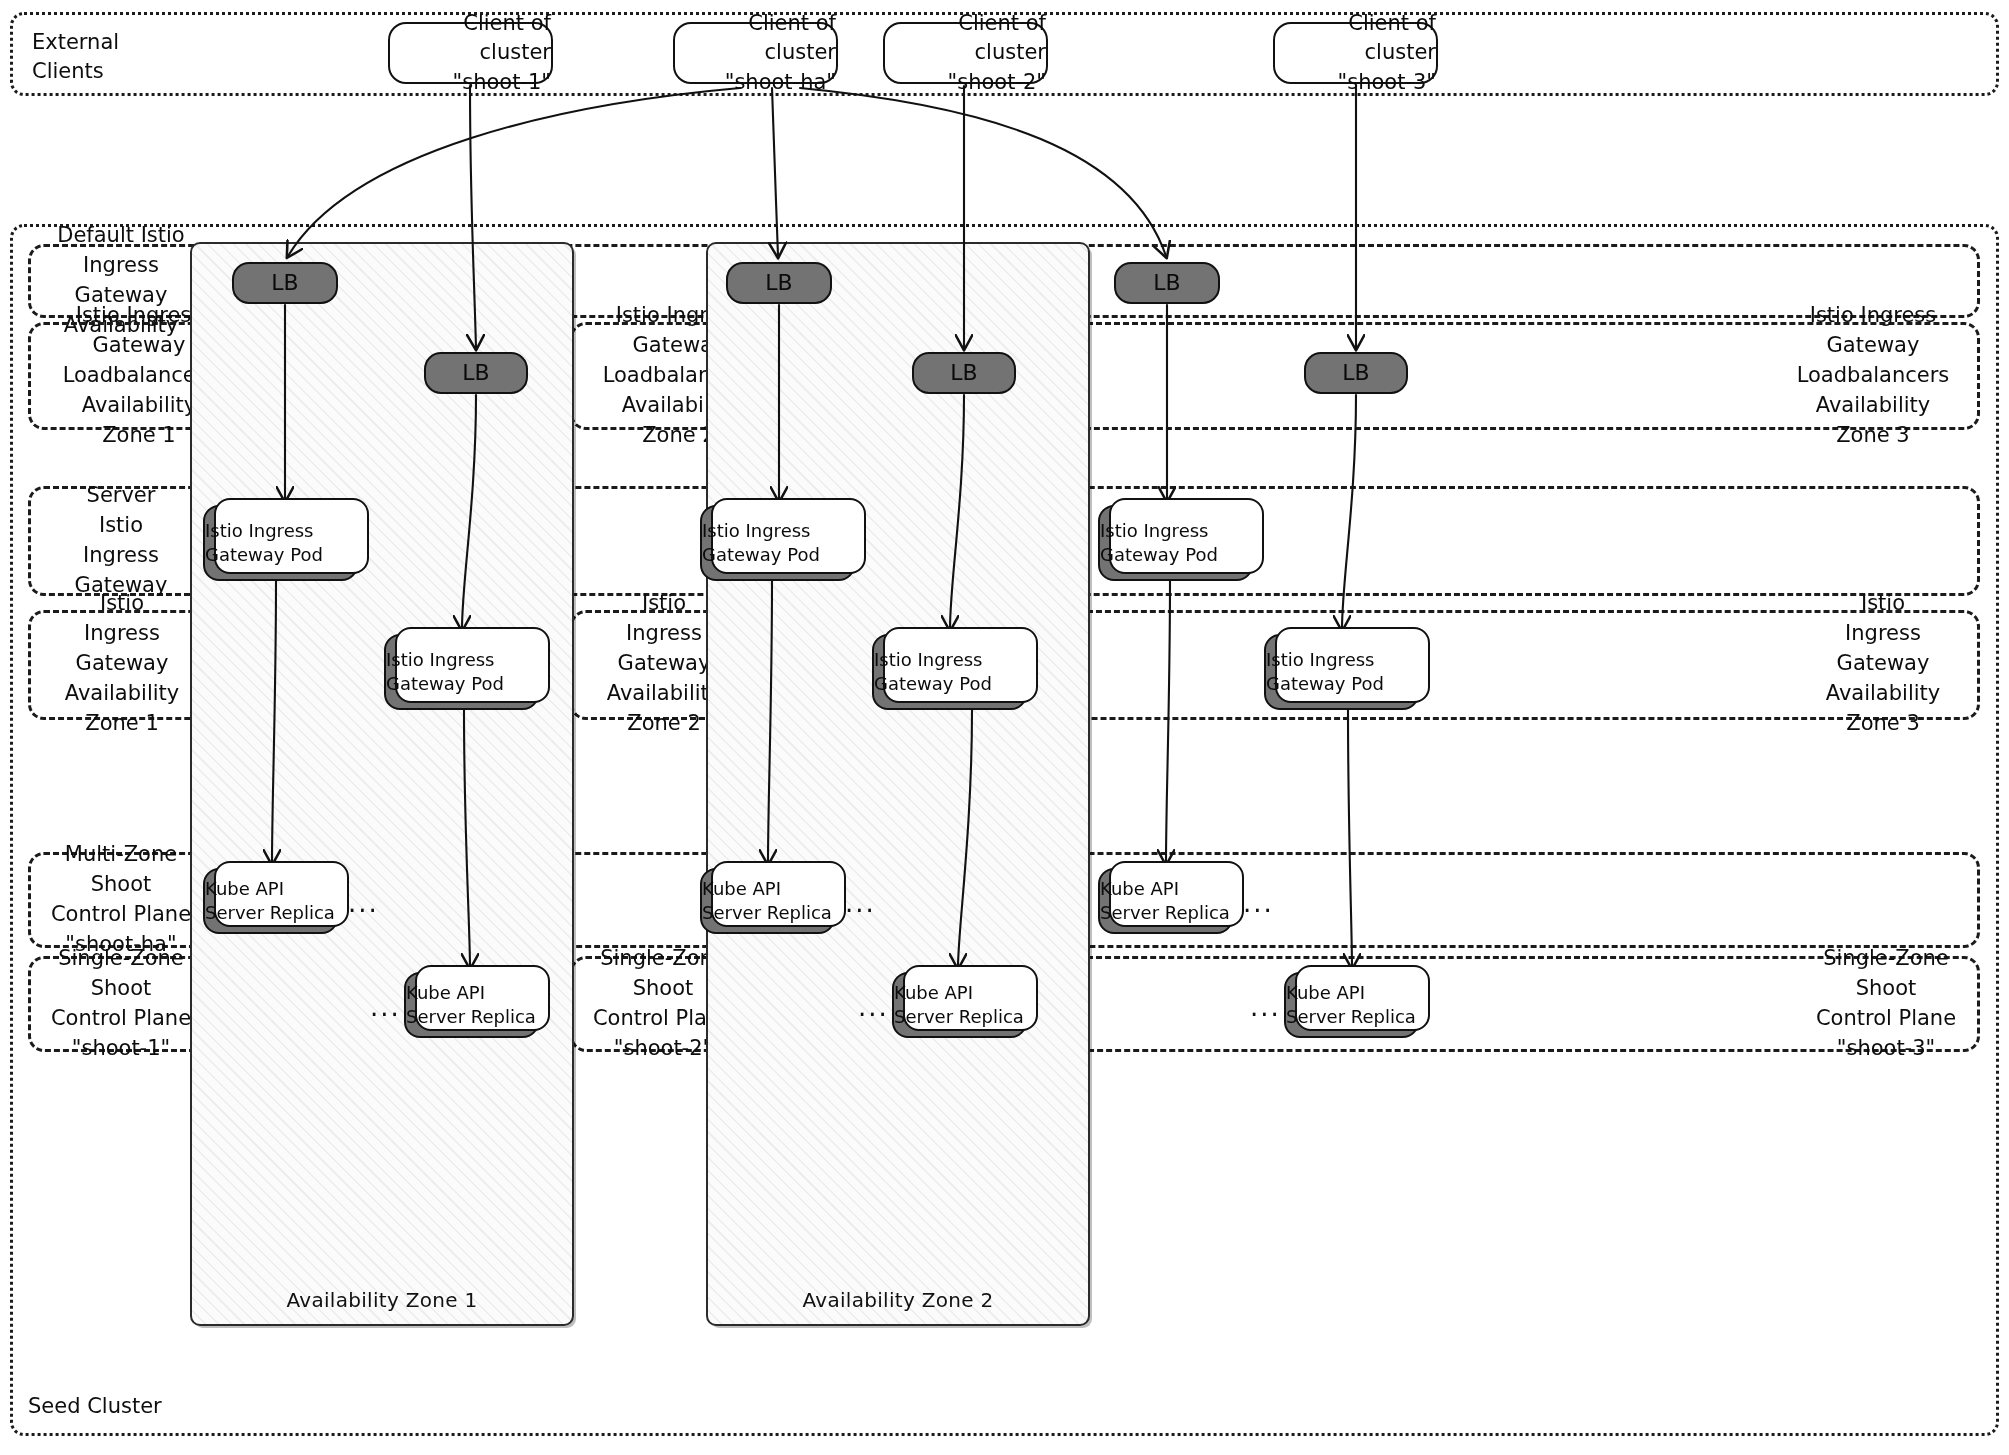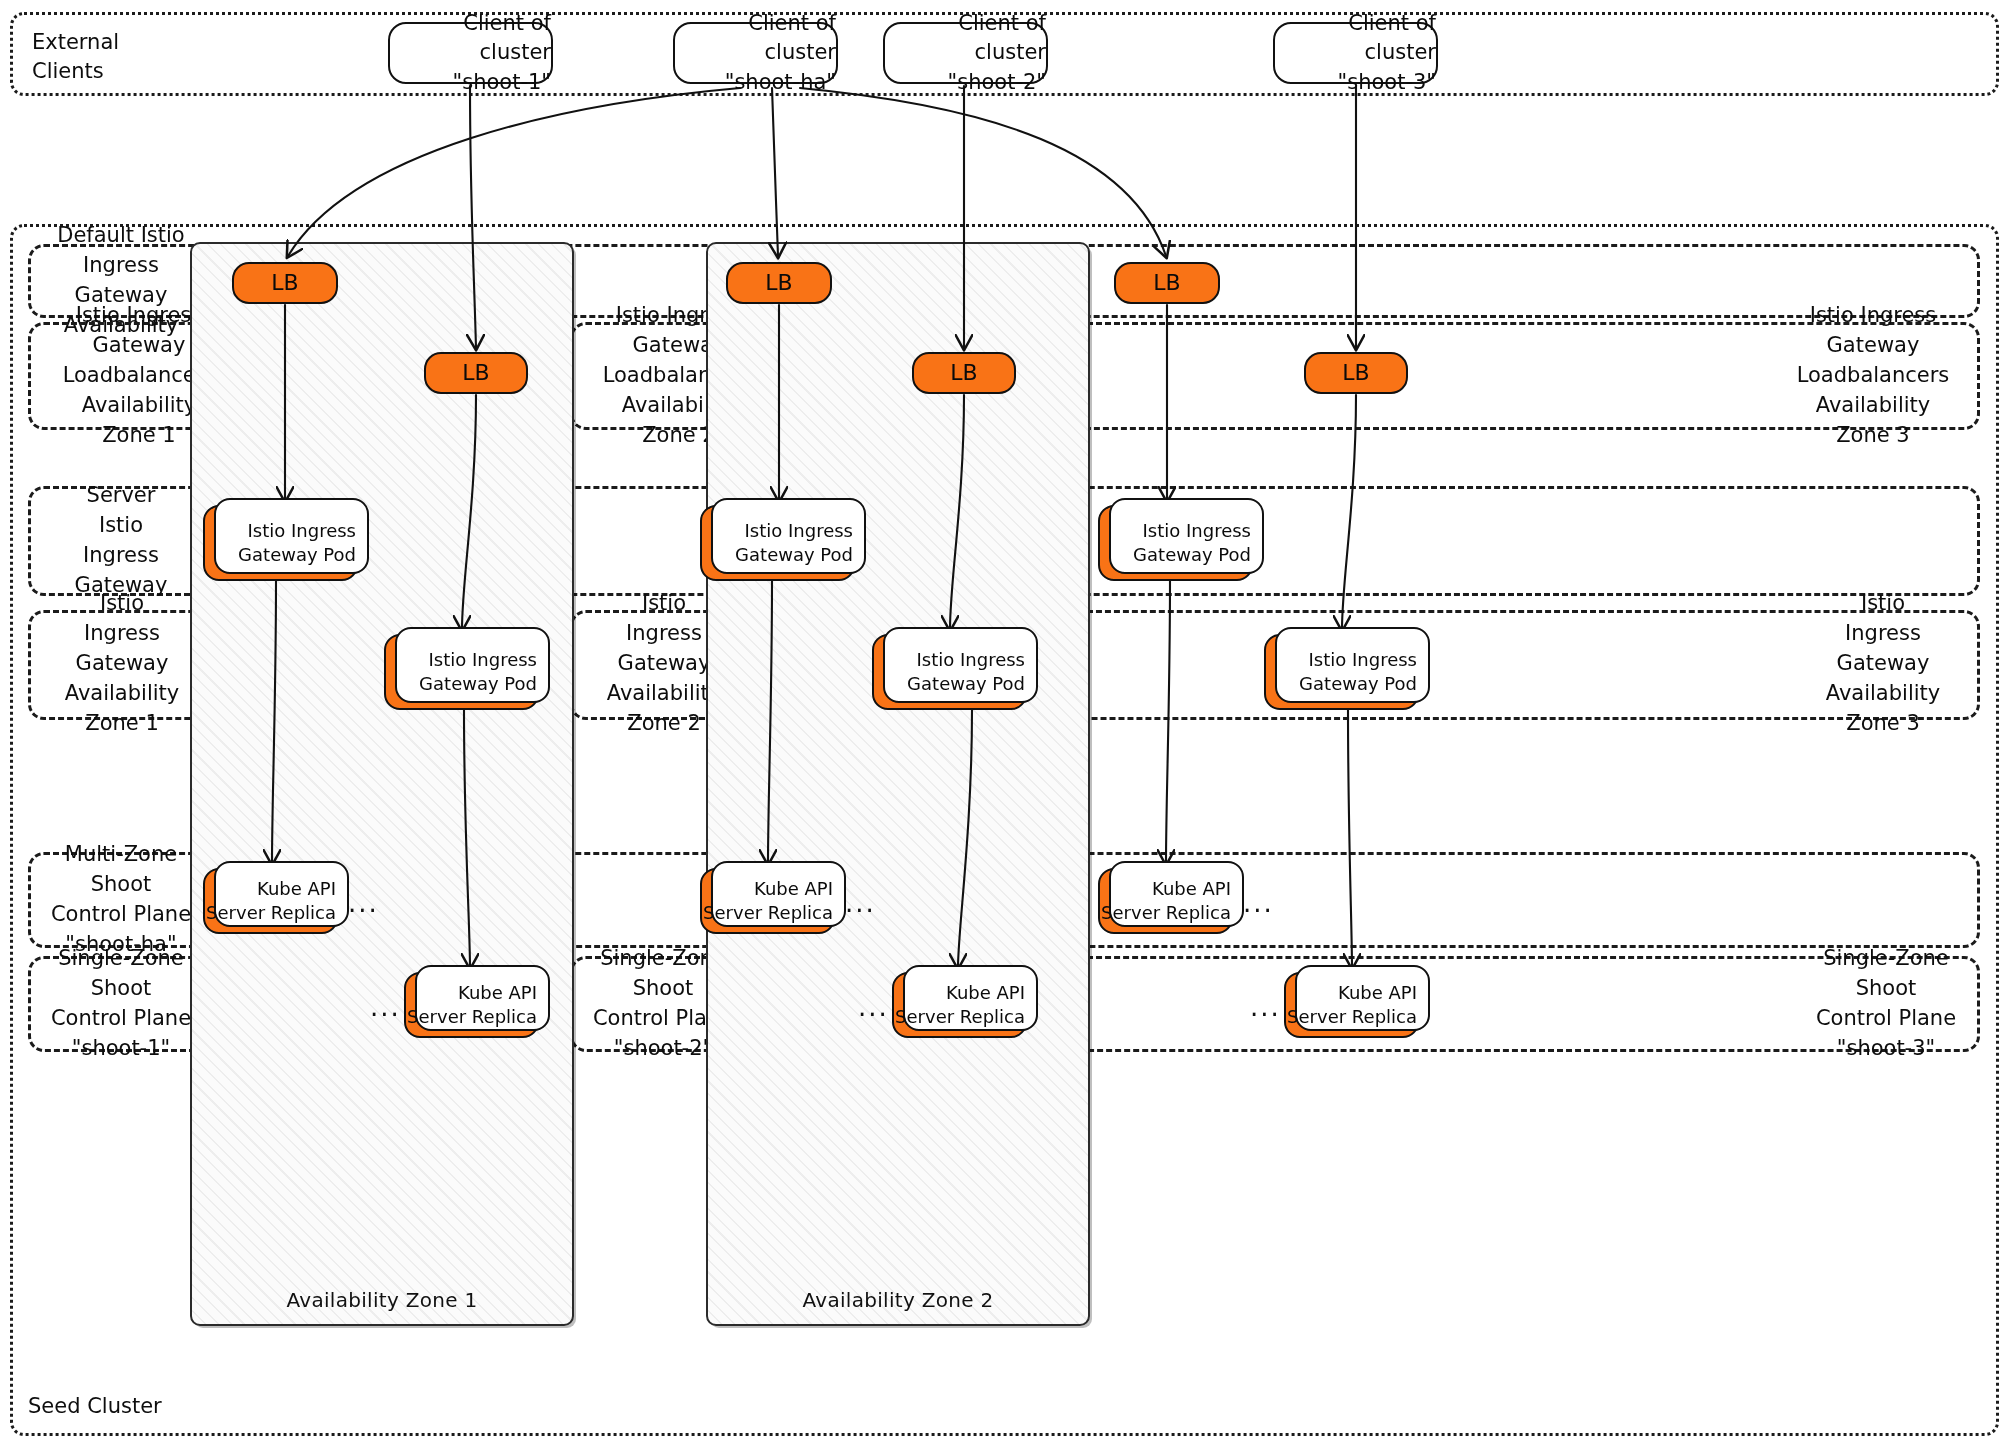--- a/index.html
+++ b/index.html
@@ -47,25 +47,25 @@
     display:flex;align-items:center;justify-content:center;
     text-align:center;
     font-size:21px;line-height:1.42;color:#0d0d0d;
     padding:6px 8px;box-sizing:border-box;
     white-space:pre-line;
   }
 
   
   .node{
     position:absolute;box-sizing:border-box;
-    background:#f97316;
+    background:#737373;
     border:2.6px solid #111;
     border-radius:16px;
     display:flex;align-items:center;justify-content:center;
-    text-align:right;line-height:1.35;
+    text-align:left;line-height:1.35;
     color:#0b0b0b;
     z-index:6;
   }
   .node.lb{font-size:22px;border-radius:17px;}
   .node.pod{font-size:18px;}
   .node.stacked::before{
     content:"";position:absolute;left:9px;top:-9px;
     width:100%;height:100%;
     border:2.6px solid #111;border-radius:16px;
     background:#ffffff;z-index:-1;

